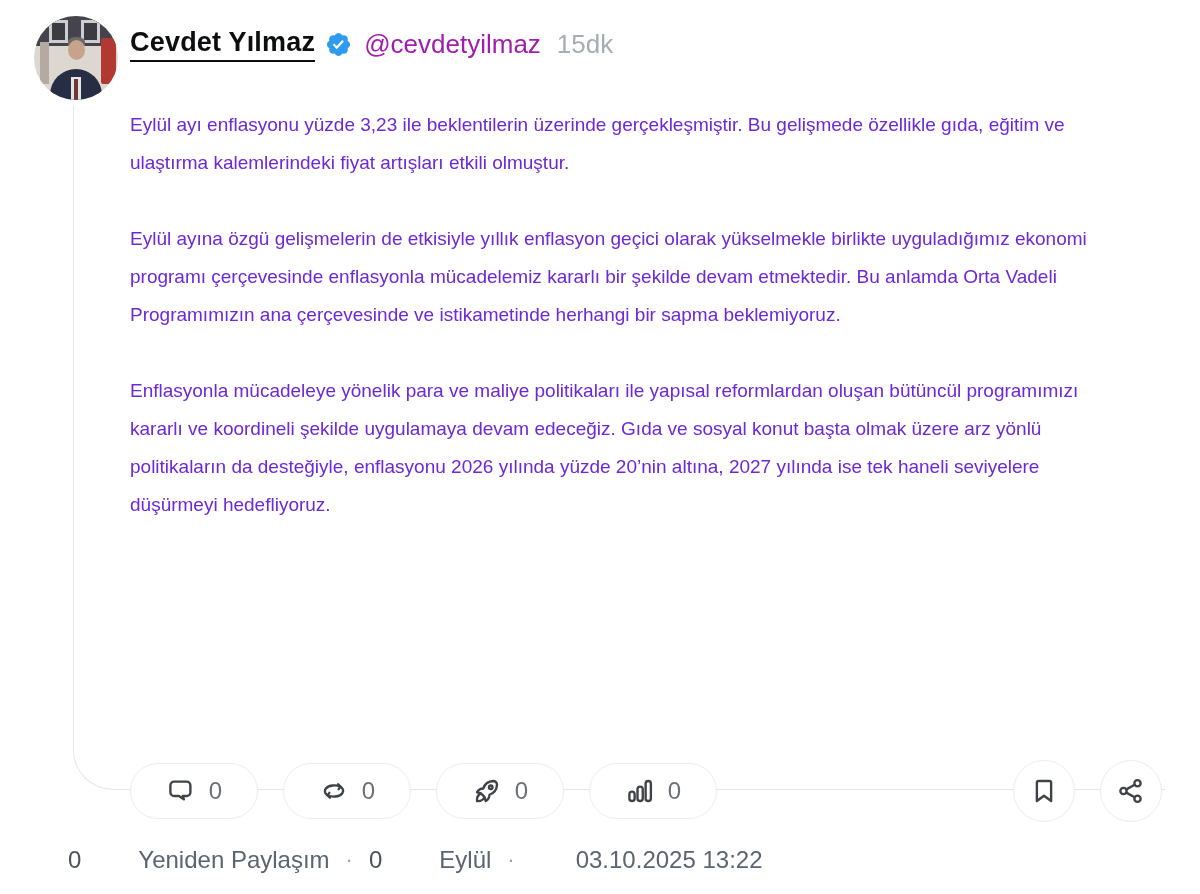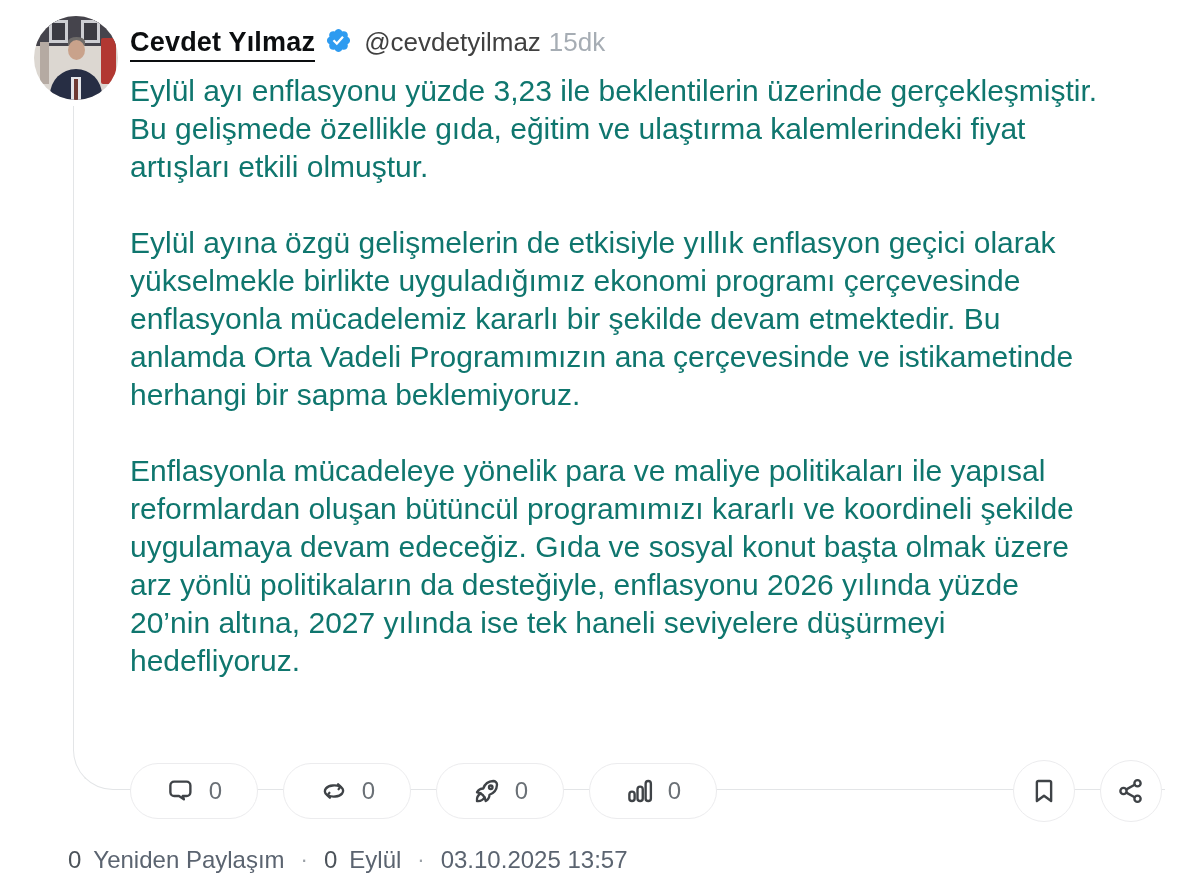--- a/index.html
+++ b/index.html
@@ -25,33 +25,33 @@
   .av-frame.f1 { left:15px; } .av-frame.f2 { left:47px; }
   .av-flag  { right:2px; top:22px; width:15px; height:46px; background:#b23832; border-radius:2px; }
   .av-pole  { left:6px; top:26px; width:9px; height:42px; background:#b5aaa2; }
   .av-hair  { left:34px; top:21px; width:17px; height:9px; background:#6e6b69; border-radius:50% 50% 0 0; }
   .av-head  { left:34px; top:24px; width:17px; height:20px; background:#c9a28b; border-radius:50%; }
   .av-suit  { left:50%; transform:translateX(-50%); bottom:0; width:52px; height:31px; background:#272e44; border-radius:26px 26px 0 0; }
   .av-shirt { left:50%; transform:translateX(-50%); bottom:0; width:10px; height:23px; background:#e2e4e8; }
   .av-tie   { left:50%; transform:translateX(-50%); bottom:0; width:4px; height:21px; background:#6e3a33; }
   
   .header {
-    position:absolute; left:130px; top:27px; display:flex; align-items:flex-start; z-index:2;
+    position:absolute; left:130px; top:27px; display:flex; align-items:center; z-index:2;
   }
   .author-name {
     font-size:27px; font-weight:bold; color:#0c0e10; letter-spacing:.2px;
     border-bottom:2.5px solid #0c0e10; padding-bottom:2px; line-height:1.15;
   }
   .verified { width:27px; height:27px; margin-left:10px; display:block; }
-  .handle { font-size:26px; color:#404040; margin-left:12px; }
-  .timestamp { font-size:26px; color:#a6adb4; margin-left:8px; }
+  .handle { font-size:26px; color:#a21caf; margin-left:12px; }
+  .timestamp { font-size:26px; color:#a6adb4; margin-left:16px; }
   
   .body-text {
-    position:absolute; left:130px; top:72px; width:968px; z-index:1;
-    font-size:30px; line-height:38px; color:#0f766e;
+    position:absolute; left:130px; top:106px; width:968px; z-index:1;
+    font-size:19px; line-height:38px; color:#6d28d9;
   }
   .body-text p { margin:0 0 38px 0; }
   
   .actions {
     position:absolute; left:130px; right:38px; top:761px; height:60px;
     display:flex; align-items:center; gap:25px; z-index:2;
   }
   .pill {
     display:flex; align-items:center; justify-content:center; gap:13px;
     min-width:128px; height:56px; padding:0 18px;
@@ -66,21 +66,21 @@
     cursor:pointer; flex:0 0 auto;
   }
   .circle-btn svg { width:30px; height:30px; display:block; }
   .icon-stroke { fill:none; stroke:#3f4347; stroke-width:1.9; stroke-linecap:round; stroke-linejoin:round; }
   
   .post-footer {
     position:absolute; left:68px; top:846px; display:flex; align-items:center;
     font-size:24px; color:#5b6470; z-index:1;
   }
   .post-footer .num { color:#4c535a; margin-right:12px; }
-  .post-footer .lbl { color:#5b6470; }
+  .post-footer .lbl { color:#5b6470;margin-left:45px; }
   .post-footer .sep { color:#9aa0a6; margin:0 16px; font-size:22px; }
 </style>
 </head>
 <body>
 
 <div class="thread-line"></div>
 
 <div class="avatar">
   <div class="av-top"></div>
   <div class="av-frame f1"></div>
@@ -165,14 +165,14 @@
 
 </div>
 
 <div class="post-footer">
   <span class="num">0</span>
   <span class="lbl">Yeniden Paylaşım</span>
   <span class="sep">·</span>
   <span class="num">0</span>
   <span class="lbl">Eylül</span>
   <span class="sep">·</span>
-  <span class="lbl">03.10.2025 13:57</span>
+  <span class="lbl">03.10.2025 13:22</span>
 </div>
 
 </body></html>

